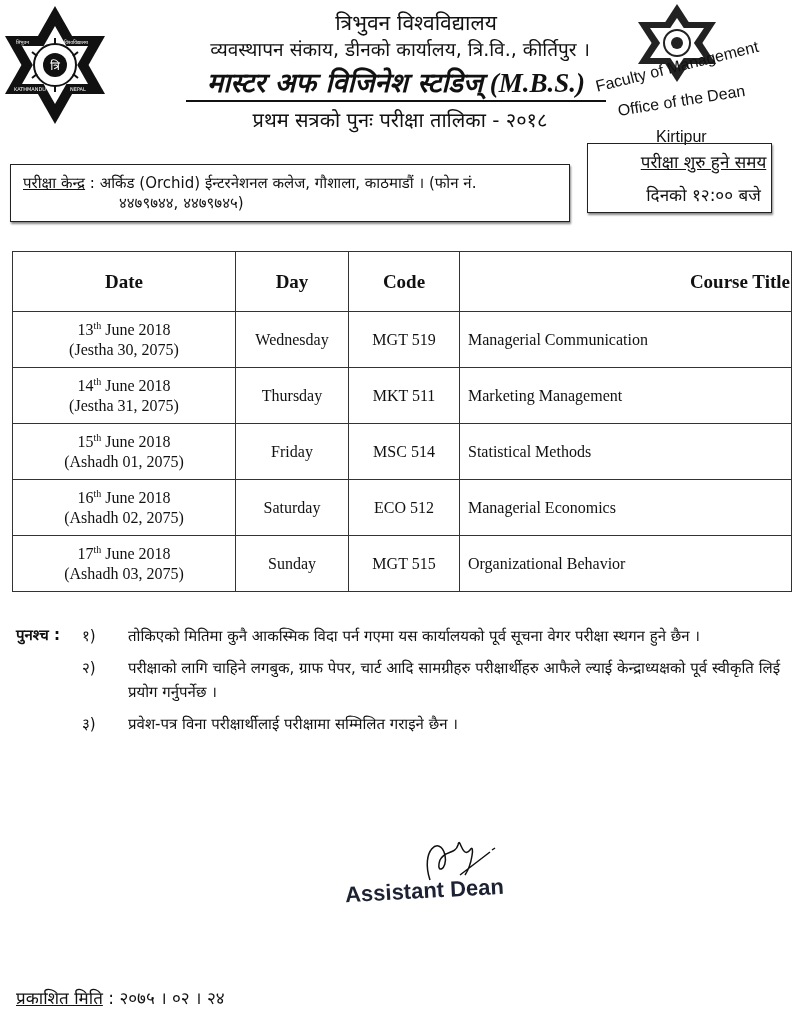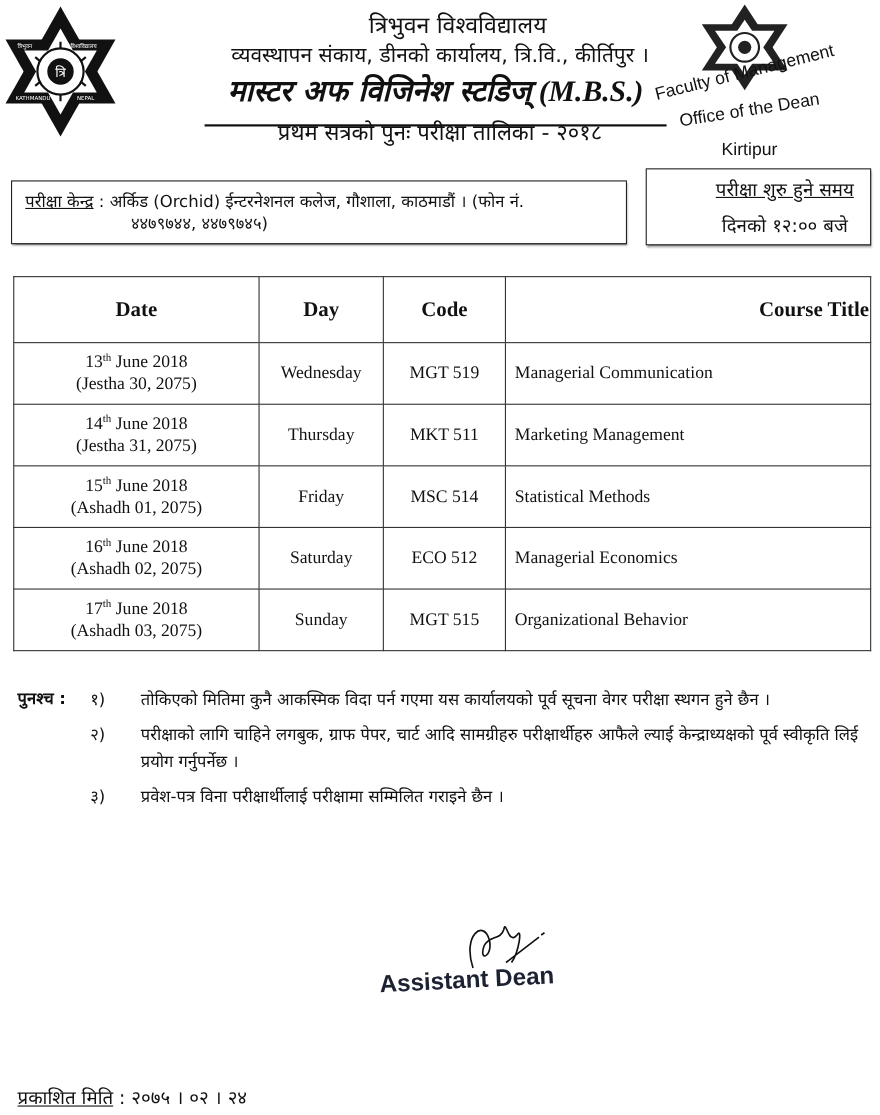--- a/index.html
+++ b/index.html
@@ -8,38 +8,38 @@
     font-family: "Liberation Serif", "DejaVu Serif", serif; color: #111;
   }
   .abs { position: absolute; }
   .dev { font-family: "DejaVu Sans", "Liberation Sans", sans-serif; }
 
   
   #logo-left { left: 0; top: 4px; width: 110px; height: 122px; }
   #logo-right { left: 632px; top: 2px; width: 90px; height: 82px; }
   #hdr-univ { top: 8px; font-size: 21px; left: 0; width: 800px; }
   #hdr-faculty { top: 36px; font-size: 19px; left: 0; width: 800px; }
-  #hdr-program { top: 66px; left: 186px; width: 420px; font-size: 27px; font-style: italic; font-weight: bold; border-bottom: 2px solid #111; padding-bottom: 12px; line-height: 34px; }
+  #hdr-program { top: 66px; left: 186px; width: 420px; font-size: 27px; font-style: italic; font-weight: bold; border-bottom: 2px solid #111; padding-bottom: 0; line-height: 34px; }
   #hdr-program .latin { font-family: "Liberation Serif", serif; }
   #hdr-exam { top: 106px; font-size: 20px; left: 0; width: 800px; }
   #stamp-line1 { left: 596px; top: 78px; font-size: 16px; transform: rotate(-14deg); transform-origin: left center; white-space: nowrap; font-family: "Liberation Sans", sans-serif; }
   #stamp-line2 { left: 618px; top: 102px; font-size: 16px; transform: rotate(-9deg); transform-origin: left center; white-space: nowrap; font-family: "Liberation Sans", sans-serif; }
   #stamp-line3 { left: 656px; top: 128px; font-size: 16px; white-space: nowrap; font-family: "Liberation Sans", sans-serif; }
 
   
   #center-box {
     left: 10px; top: 164px; width: 560px; height: 58px; border: 1.5px solid #222;
     box-shadow: 1px 2px 2px #888; font-size: 15px; line-height: 20px;
     padding: 8px 12px; box-sizing: border-box;
   }
   #center-label { text-decoration: underline; }
   #center-phone { padding-left: 96px; display: block; }
 
   #time-box {
-    left: 587px; top: 153px; width: 205px; height: 70px; border: 1.5px solid #222;
+    left: 587px; top: 143px; width: 185px; height: 70px; border: 1.5px solid #222;
     box-shadow: 1px 2px 2px #888; text-align: center; box-sizing: border-box; padding-left: 48px;
   }
   #time-label { display: block; margin-top: 6px; font-size: 17px; text-decoration: underline; }
   #time-value { display: block; margin-top: 10px; font-size: 17px; }
 
   
   #schedule {
     left: 12px; top: 251px; width: 780px; border-collapse: collapse;
     font-family: "Liberation Serif", serif; font-size: 16px;
   }

